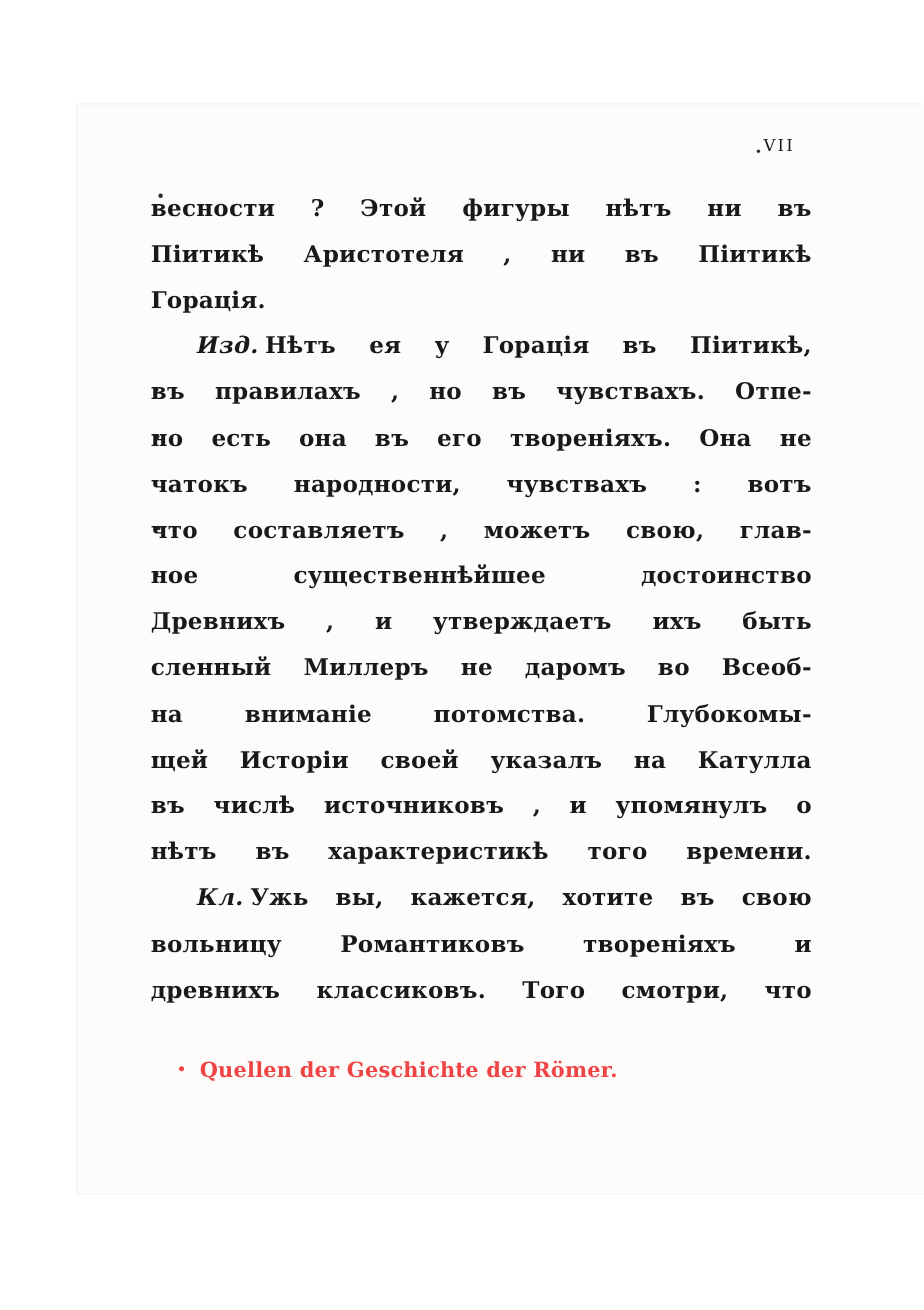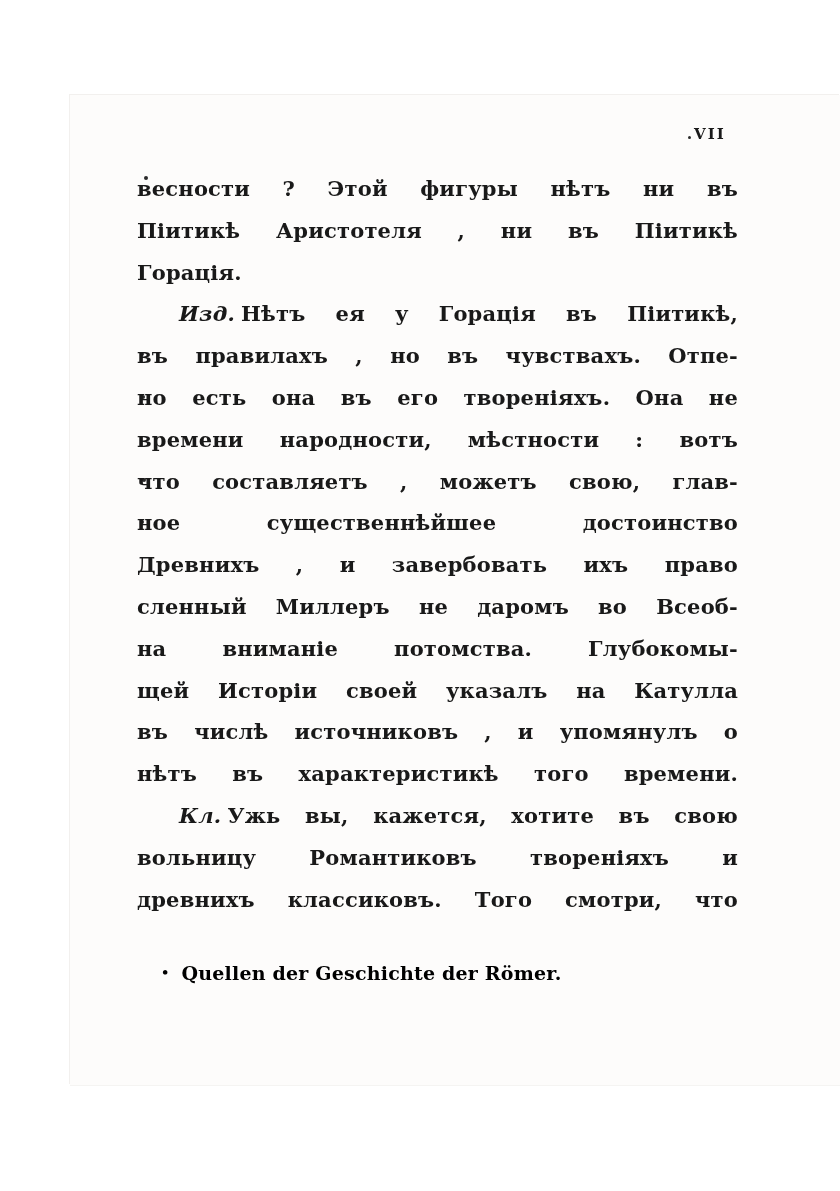--- a/index.html
+++ b/index.html
@@ -23,21 +23,21 @@
     width: 770px;
     height: 990px;
     background: #fdfcfb;
     box-shadow: -1px -1px 0 #f2f0ee, 0 1px 0 #f5f4f2;
   }
   .page-number {
     position: absolute;
     left: 694px;
     top: 118px;
     font-size: 22px;
-    font-weight: bold;
+    font-weight: normal;
     letter-spacing: 2px;
     color: #1a1a1a;
     font-family: "DejaVu Serif", serif;
     text-transform: lowercase;
     font-variant: small-caps;
   }
   .text-block {
     position: absolute;
     left: 137px;
     top: 168px;
@@ -64,21 +64,21 @@
   .line .lead-italic {
     font-style: italic;
     padding-right: 6px;
   }
   .footnote {
     position: absolute;
     left: 161px;
     top: 962px;
     font-size: 19px;
     font-weight: bold;
-    color: #000000;
+    color: #ef4444;
     letter-spacing: 0.2px;
     font-family: "DejaVu Serif", serif;
   }
   .fn-marker {
     font-size: 13px;
     vertical-align: 3px;
     padding-right: 12px;
   }
   
   .speck {
@@ -109,24 +109,24 @@
 
 <div class="page-number">VII</div>
 
 <div class="text-block" id="text-block">
     <div class="line">весности ? Этой фигуры нѣтъ ни въ</div>
     <div class="line">Піитикѣ Аристотеля , ни въ Піитикѣ</div>
     <div class="line left">Горація.</div>
     <div class="line indent"><span class="lead-italic">Изд.</span>Нѣтъ ея у Горація въ Піитикѣ,</div>
     <div class="line">въ правилахъ , но въ чувствахъ. Отпе-</div>
     <div class="line">но есть она въ его твореніяхъ. Она не</div>
-    <div class="line">времени народности, мѣстности : вотъ</div>
+    <div class="line">чатокъ народности, чувствахъ : вотъ</div>
     <div class="line">что составляетъ , можетъ свою, глав-</div>
     <div class="line">ное существеннѣйшее достоинство</div>
-    <div class="line">Древнихъ , и завербовать ихъ право</div>
+    <div class="line">Древнихъ , и утверждаетъ ихъ быть</div>
     <div class="line">сленный Миллеръ не даромъ во Всеоб-</div>
     <div class="line">на вниманіе потомства. Глубокомы-</div>
     <div class="line">щей Исторіи своей указалъ на Катулла</div>
     <div class="line">въ числѣ источниковъ , и упомянулъ о</div>
     <div class="line">нѣтъ въ характеристикѣ того времени.</div>
     <div class="line indent"><span class="lead-italic">Кл.</span>Ужь вы, кажется, хотите въ свою</div>
     <div class="line">вольницу Романтиковъ твореніяхъ и</div>
     <div class="line">древнихъ классиковъ. Того смотри, что</div>
   </div>
 

